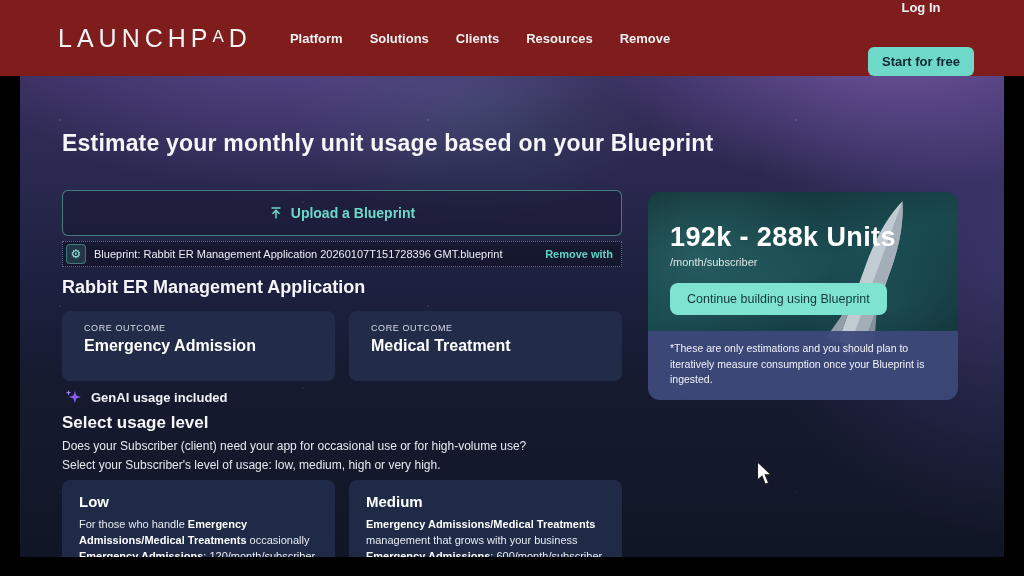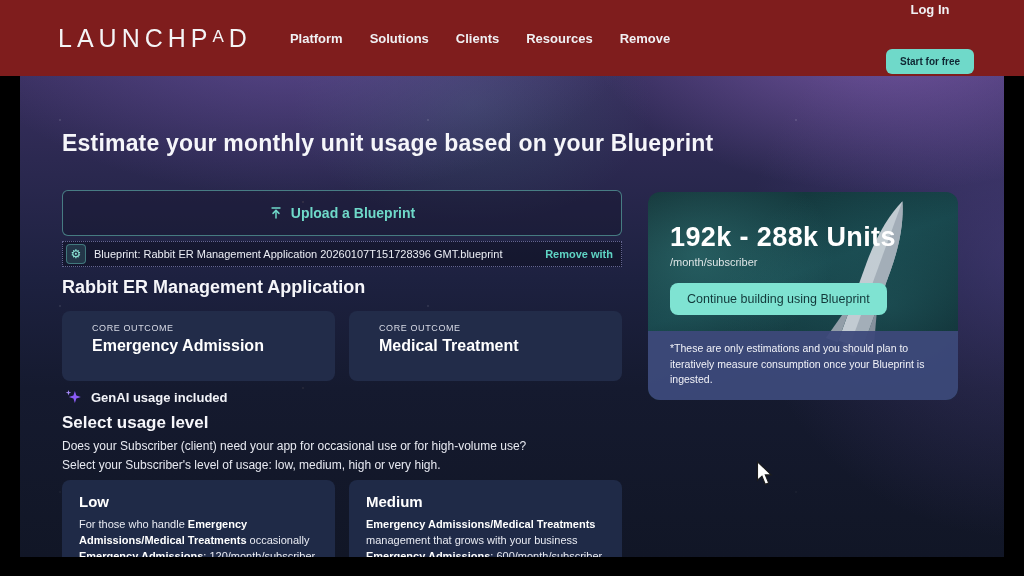--- a/index.html
+++ b/index.html
@@ -8,21 +8,21 @@
   .screen { position:relative; width:1024px; height:576px; background:#000; overflow:hidden; }
 
   
   .header { position:absolute; top:0; left:0; width:1024px; height:76px; background:#7f1d1d; display:flex; align-items:center; z-index:5; }
   .logo { margin-left:58px; color:#f4f4f6; font-size:25px; letter-spacing:5px; font-weight:400; white-space:nowrap; cursor:default; }
   .logo .logo-a { font-size:0.68em; vertical-align:0.28em; letter-spacing:inherit; }
   .nav { display:flex; gap:27px; margin-left:38px; }
   .nav-item { color:#f0f0f3; font-size:13px; font-weight:700; cursor:pointer; }
   .header-right { margin-left:auto; display:flex; align-items:center; gap:32px; margin-right:50px;flex-direction:column; }
   .login { color:#f0f0f3; font-size:13px; font-weight:700; cursor:pointer; }
-  .cta-btn { background:#6fd9c9; color:#0f2733; font-size:10px; font-weight:700; border:none; border-radius:6px; padding:7px 14px; cursor:pointer;text-align:center; }
+  .cta-btn { background:#6fd9c9; color:#0f2733; font-size:13px; font-weight:700; border:none; border-radius:6px; padding:7px 14px; cursor:pointer;text-align:center; }
 
   
   .space { position:absolute; top:60px; left:20px; right:20px; bottom:19px; overflow:hidden;
     background:
       radial-gradient(ellipse 480px 260px at 88% -6%, rgba(150,108,200,0.60), transparent 62%),
       radial-gradient(ellipse 560px 300px at 28% -10%, rgba(122,94,182,0.55), transparent 62%),
       radial-gradient(ellipse 300px 200px at 46% 9%, rgba(82,152,152,0.18), transparent 60%),
       radial-gradient(ellipse 430px 430px at 102% 40%, rgba(106,84,170,0.36), transparent 65%),
       linear-gradient(180deg, #3a3061 0%, #2c2951 20%, #1d2140 44%, #151a2f 66%, #111626 100%);
   }
@@ -54,21 +54,21 @@
     border:1px dotted rgba(165,165,225,0.55); background:rgba(8,10,24,0.45);
     display:flex; align-items:center; padding:0 8px 0 3px; }
   .file-icon-box { width:20px; height:20px; border-radius:4px; background:rgba(110,220,205,0.16);
     border:1px solid rgba(110,220,205,0.4); color:#8fe8da; font-size:12px; line-height:18px; text-align:center; margin-right:8px; }
   .file-name { color:#eceef5; font-size:11px; flex:1; white-space:nowrap; overflow:hidden; }
   .remove-file { color:#5fd4c4; font-size:11px; font-weight:700; cursor:pointer; margin-left:10px; white-space:nowrap; }
 
   .app-name { position:absolute; left:42px; top:217px; color:#f6f6fa; font-size:18px; font-weight:700; }
 
   .outcomes { position:absolute; left:42px; top:251px; width:560px; display:flex; gap:14px; }
-  .outcome-card { flex:1; background:#222c49; border-radius:8px; padding:12px 30px; min-height:70px; }
+  .outcome-card { flex:1; background:#222c49; border-radius:8px; padding:12px 22px; min-height:70px; }
   .outcome-eyebrow { color:#d8dbe6; font-size:9px; letter-spacing:0.6px; }
   .outcome-title { color:#ffffff; font-size:16px; font-weight:700; margin-top:4px; }
 
   .genai-row { position:absolute; left:44px; top:328px; display:flex; align-items:center; gap:9px; }
   .genai-label { color:#f2f3f8; font-size:13px; font-weight:700; }
 
   .usage-title { position:absolute; left:42px; top:353px; color:#f6f6fa; font-size:17px; font-weight:700; }
   .usage-desc { position:absolute; left:42px; top:377px; width:580px; color:#e7e9f1; font-size:12px; line-height:1.6; }
 
   .levels { position:absolute; left:42px; top:420px; width:560px; display:flex; gap:14px; }

